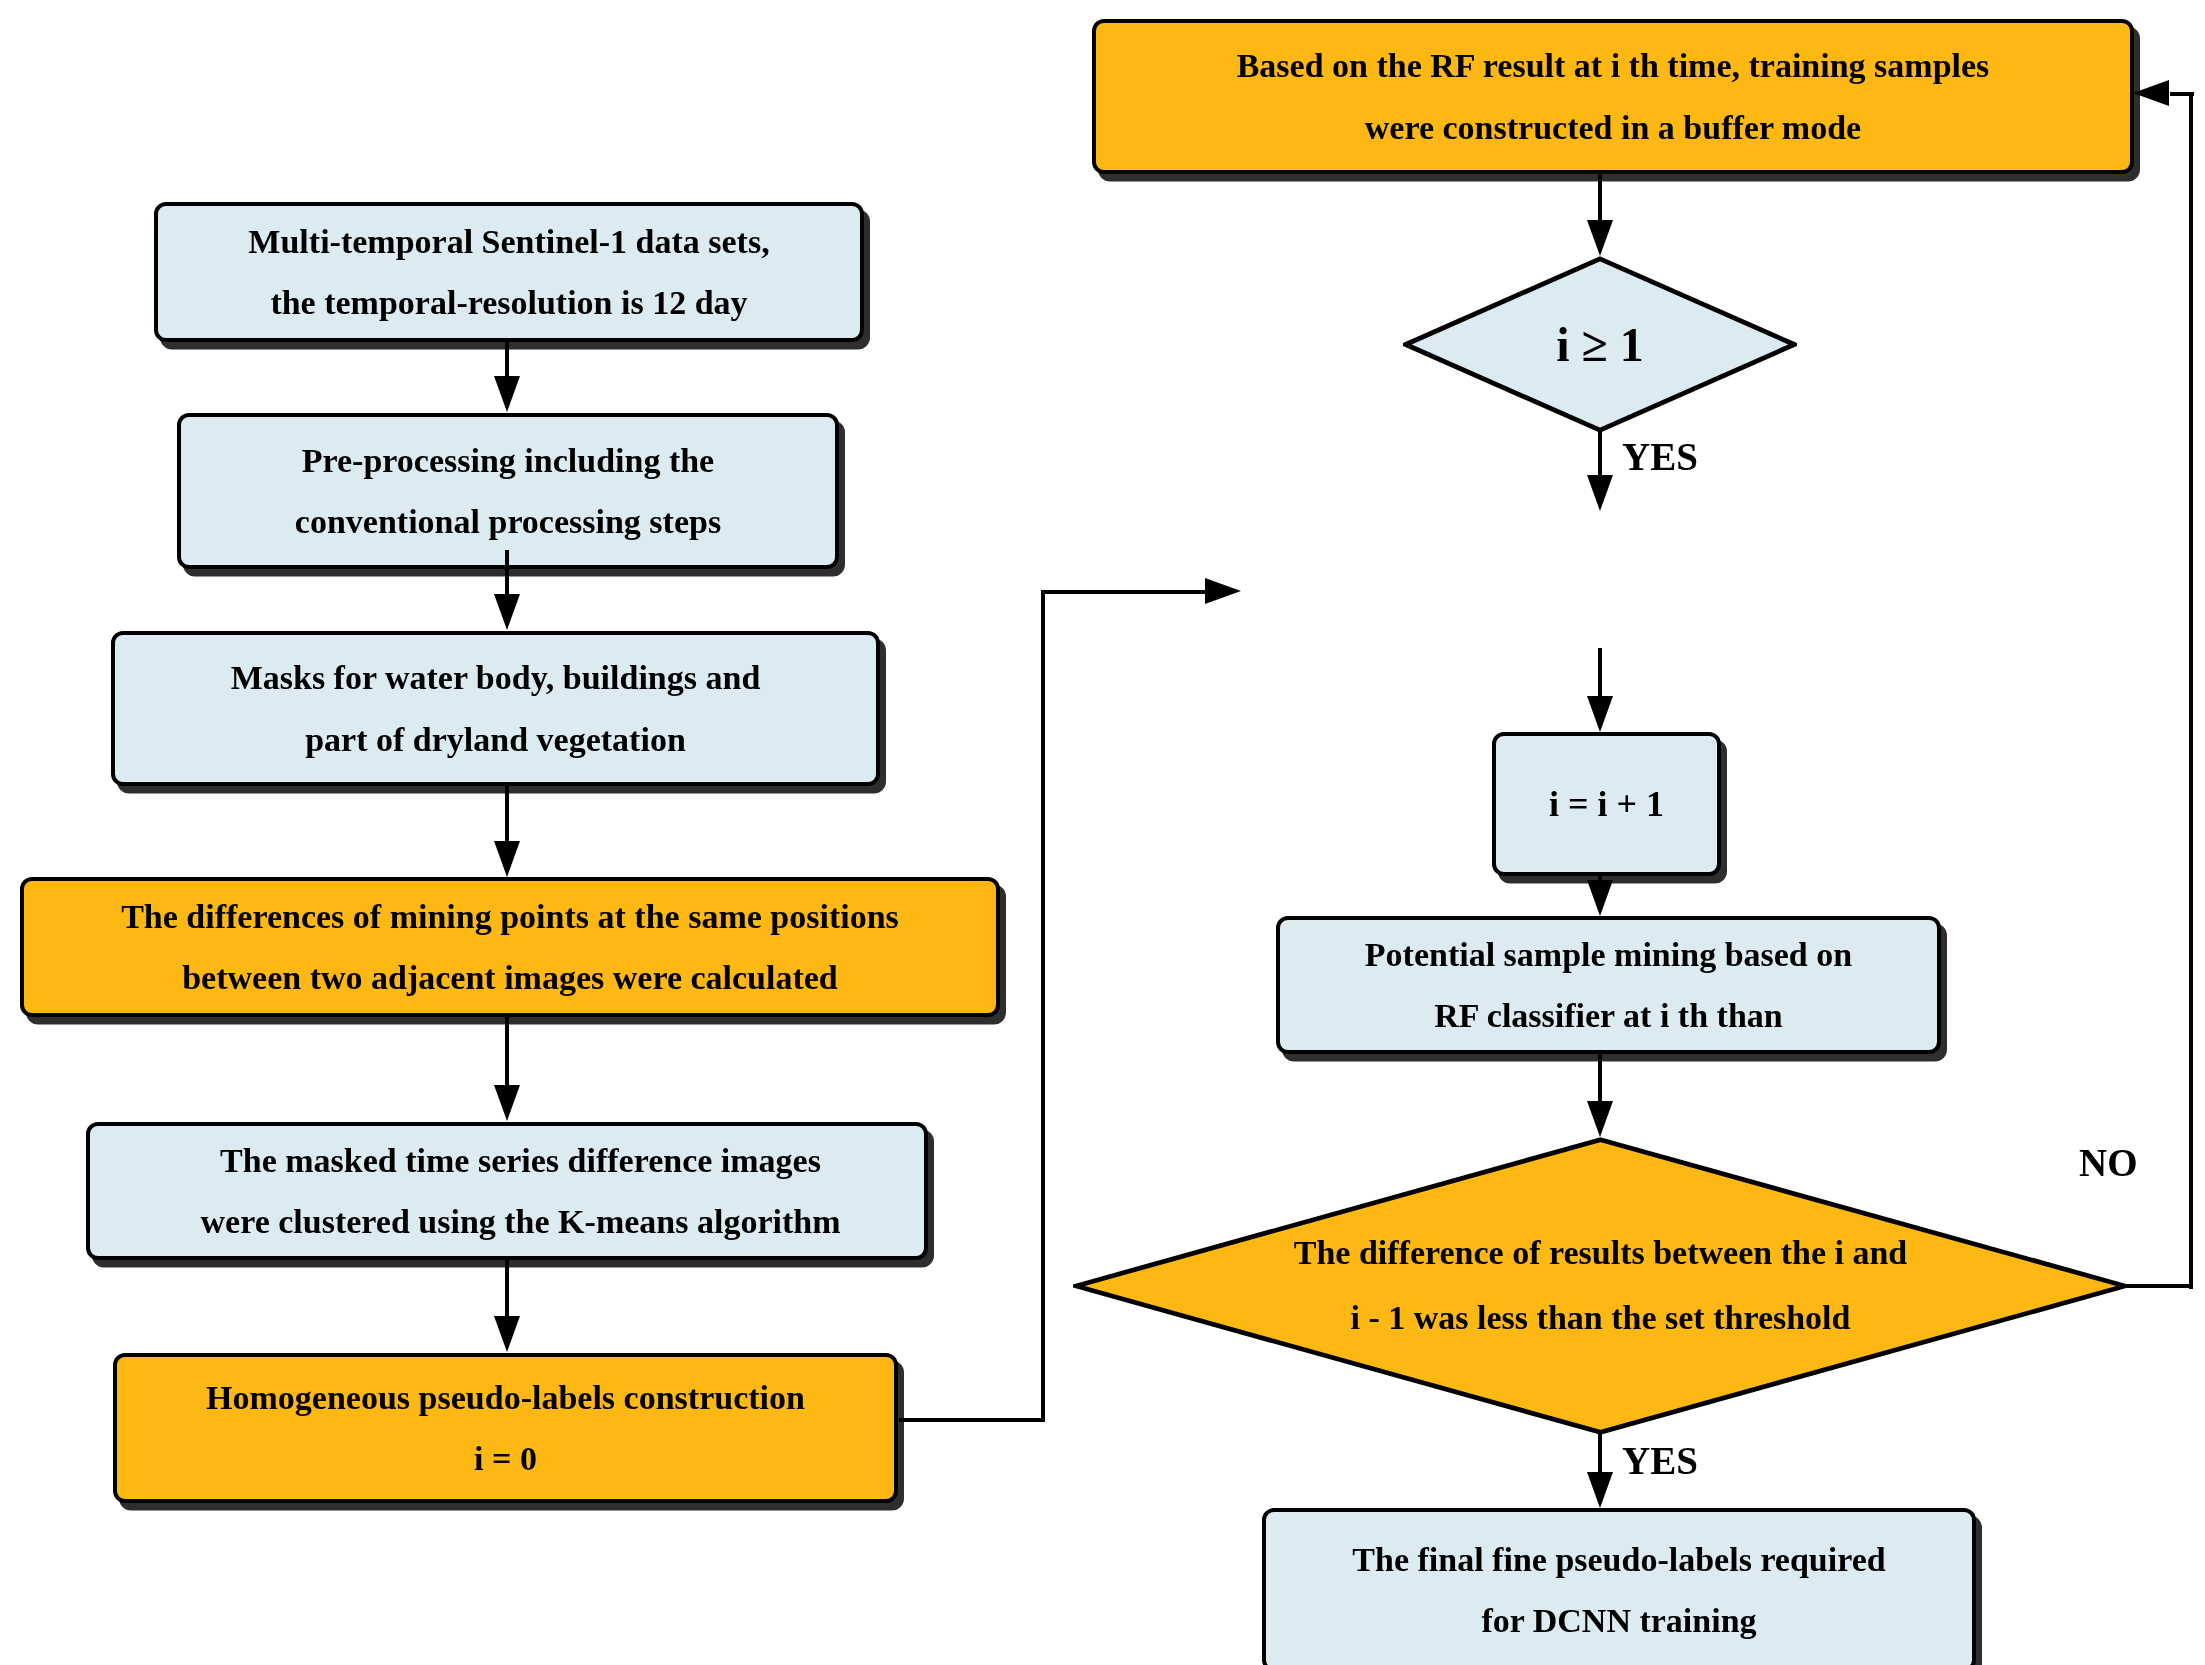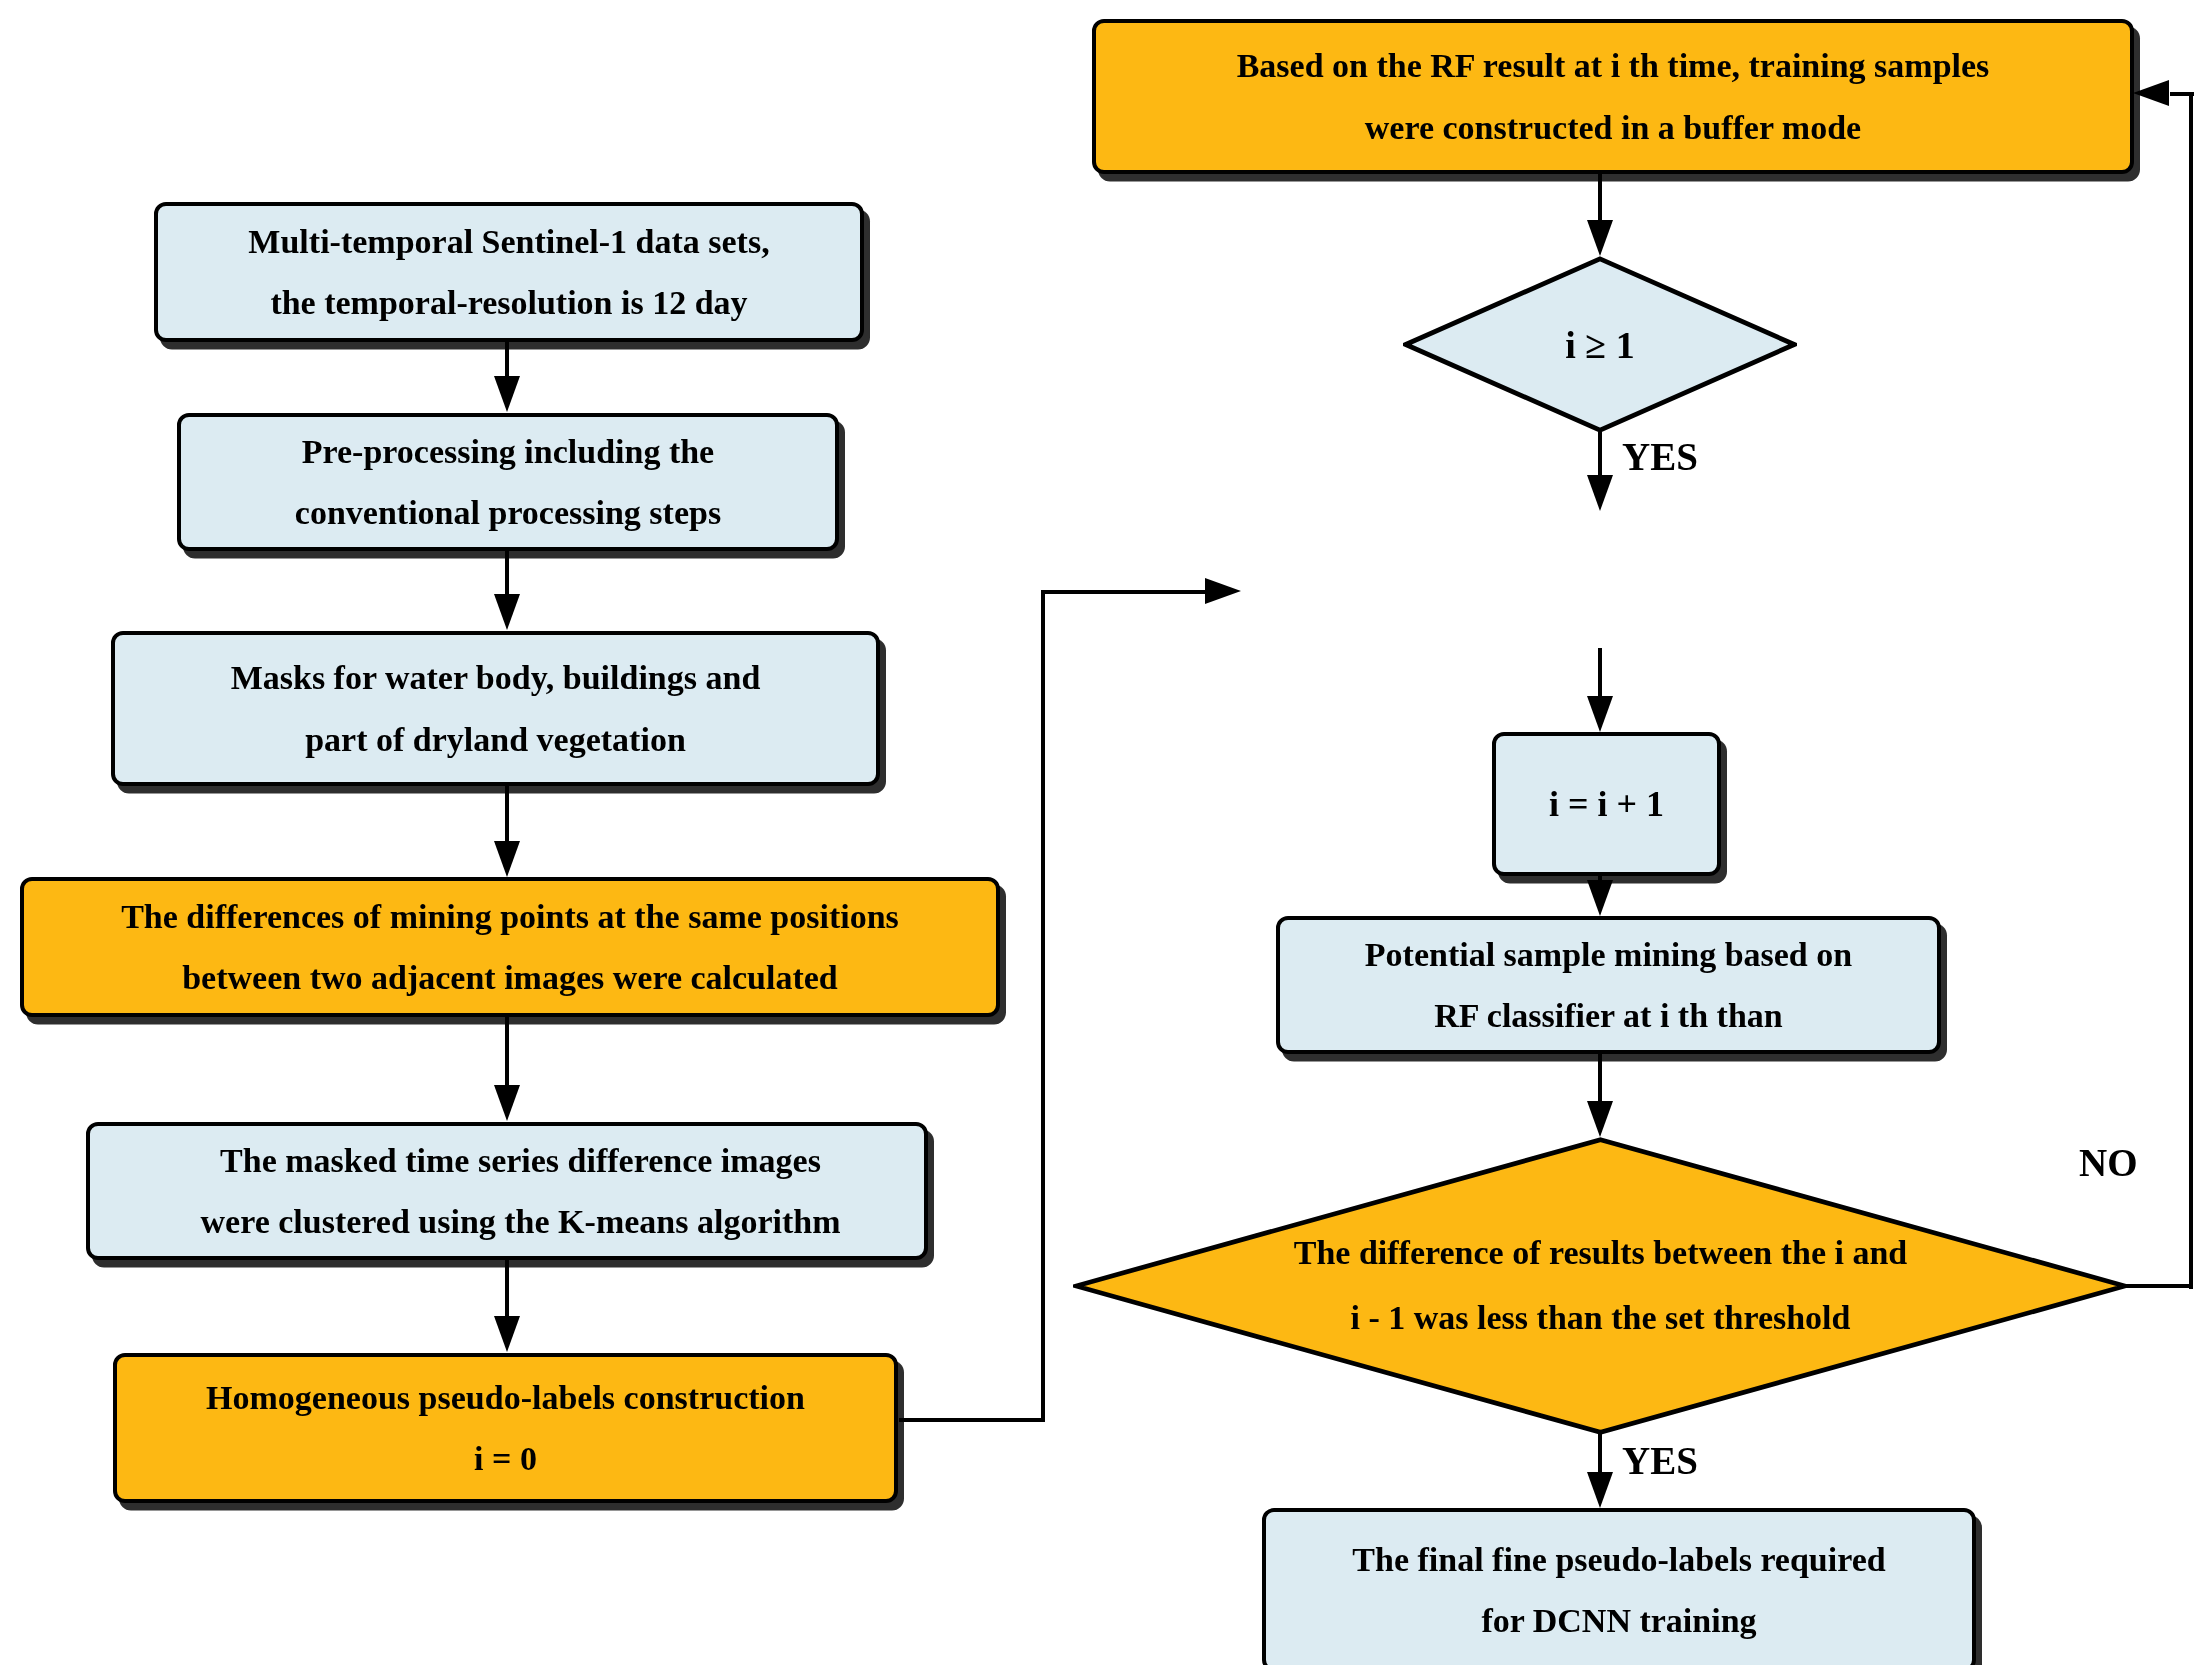--- a/index.html
+++ b/index.html
@@ -57,21 +57,21 @@
 <div id="canvas">
 
   <div class="box blue" style="left:154px;top:202px;width:710px;height:140px;">
     <span class="line">Multi-temporal Sentinel-1 data sets,</span>
     <span class="line">the temporal-resolution is 12 day</span>
   </div>
 
   <div class="vline" style="left:505px;top:341px;height:38px;"></div>
   <div class="head-down" style="left:494px;top:376px;"></div>
 
-  <div class="box blue" style="left:177px;top:413px;width:662px;height:138px;text-align:right;">
+  <div class="box blue" style="left:177px;top:413px;width:662px;height:156px;text-align:right;">
     <span class="line">Pre-processing including the</span>
     <span class="line">conventional processing steps</span>
   </div>
 
   <div class="vline" style="left:505px;top:550px;height:47px;"></div>
   <div class="head-down" style="left:494px;top:594px;"></div>
 
   <div class="box blue" style="left:111px;top:631px;width:769px;height:155px;">
     <span class="line">Masks for water body, buildings and</span>
     <span class="line">part of dryland vegetation</span>
@@ -106,21 +106,21 @@
     <span class="line">were constructed in a buffer mode</span>
   </div>
 
   <div class="vline" style="left:1598px;top:173px;height:49px;"></div>
   <div class="head-down" style="left:1587px;top:220px;"></div>
 
   <div class="diamond blue" style="left:1403px;top:256px;width:394px;height:177px;">
     <svg viewBox="0 0 584 262">
       <polygon points="292,4 580,131 292,258 4,131"></polygon>
     </svg>
-    <div class="diamond-text" style="font-size:38px;">i ≥ 1</div>
+    <div class="diamond-text" style="font-size:48px;">i ≥ 1</div>
   </div>
 
   <div class="vline" style="left:1598px;top:432px;height:45px;"></div>
   <div class="head-down" style="left:1587px;top:475px;"></div>
   <div class="branch-label" style="left:1622px;top:437px;">YES</div>
 
 
   <div class="vline" style="left:1598px;top:648px;height:50px;"></div>
   <div class="head-down" style="left:1587px;top:696px;"></div>
 

